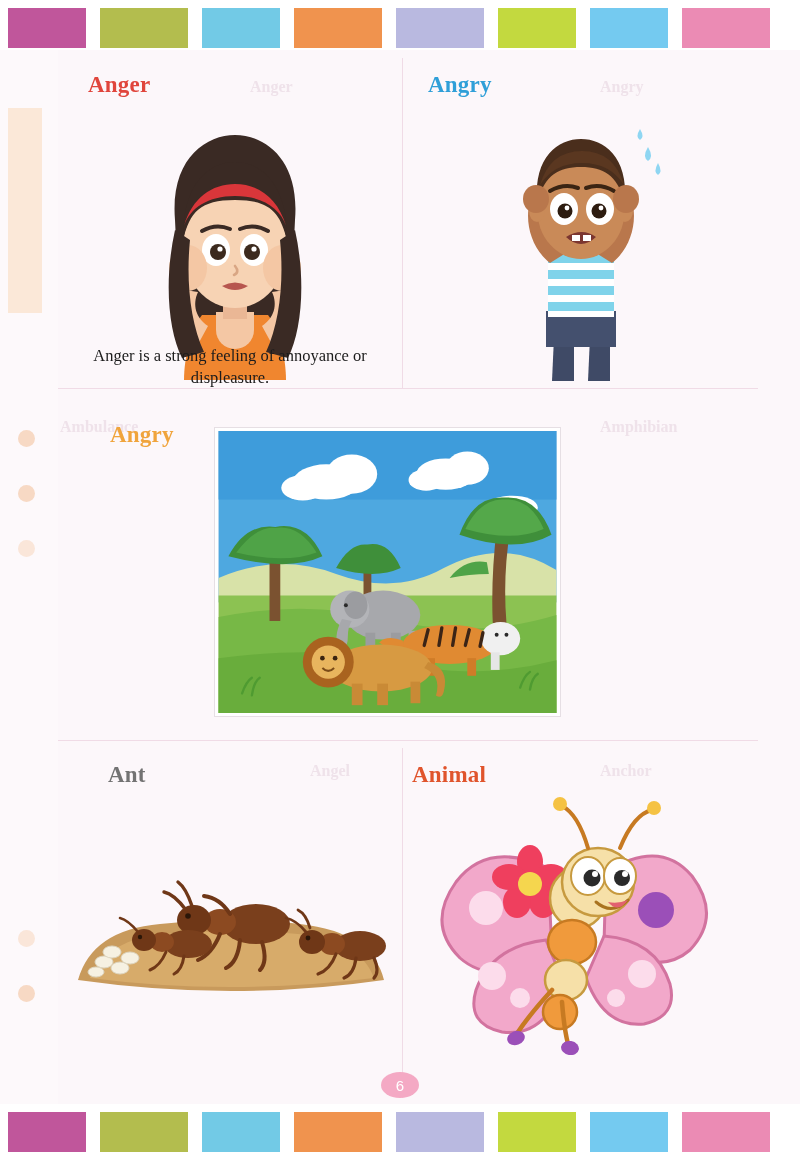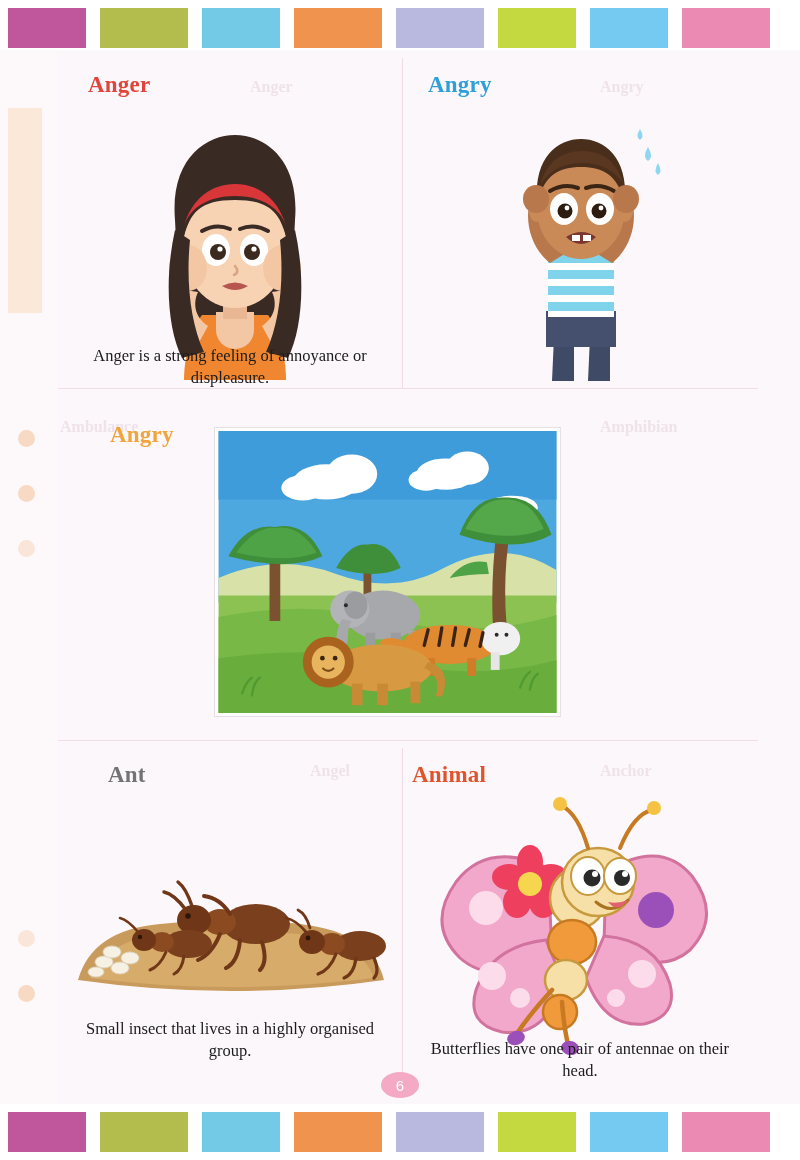--- a/index.html
+++ b/index.html
@@ -391,21 +391,20 @@
           <path d="M250 88 q-4 -14 -12 -18" stroke="#6f3717" stroke-width="2.8" fill="none" stroke-linecap="round"></path>
           <g stroke="#6f3717" stroke-width="3.2" fill="none" stroke-linecap="round">
             <path d="M276 114 q-6 16 -18 20"></path>
             <path d="M296 118 q-2 16 -12 20"></path>
             <path d="M314 118 q6 14 0 20"></path>
           </g>
           <circle cx="248" cy="98" r="2.4" fill="#2b1608"></circle>
         </g>
       </svg>
     </div>
-    <div class="entry-caption" style="left:72px;top:968px;width:316px">Small insect that lives in a highly organised group.</div>
 
     <div class="entry-title" style="left:412px;top:712px;color:#e0542c">Animal</div>
     <div class="art" style="left:420px;top:740px;width:300px;height:265px;">
       <svg viewBox="0 0 300 265" width="300" height="265">
 
         <g>
           <path d="M128 78 q-60 -28 -92 14 q-30 42 4 76 q34 30 92 -4Z" fill="#f2a8ca" stroke="#d2739f" stroke-width="3"></path>
           <path d="M126 150 q-54 6 -70 50 q-10 34 26 42 q42 6 62 -48Z" fill="#f2a8ca" stroke="#d2739f" stroke-width="3"></path>
           <circle cx="66" cy="118" r="17" fill="#fcdceb"></circle>
           <circle cx="72" cy="186" r="14" fill="#fcdceb"></circle>
@@ -454,21 +453,20 @@
         <circle cx="140" cy="14" r="7" fill="#f5c243"></circle>
         <path d="M200 58 q14 -34 32 -38" stroke="#c77a22" stroke-width="4" fill="none" stroke-linecap="round"></path>
         <circle cx="234" cy="18" r="7" fill="#f5c243"></circle>
 
         <path d="M132 200 q-22 24 -34 42" stroke="#c77a22" stroke-width="4.5" fill="none" stroke-linecap="round"></path>
         <ellipse cx="96" cy="248" rx="9" ry="7" fill="#9b4fb8" transform="rotate(-20 96 248)"></ellipse>
         <path d="M142 212 q2 26 6 42" stroke="#c77a22" stroke-width="4.5" fill="none" stroke-linecap="round"></path>
         <ellipse cx="150" cy="258" rx="9" ry="7" fill="#9b4fb8" transform="rotate(10 150 258)"></ellipse>
       </svg>
     </div>
-    <div class="entry-caption" style="left:420px;top:988px;width:320px">Butterflies have one pair of antennae on their head.</div>
 
     <div class="page-number" style="top:1022px">6</div>
   </div>
 
   <div class="bar-strip bottom">
     <div class="sw" style="width:78px;background:#c0569b"></div>
     <div class="sw" style="width:88px;background:#b3bd4e"></div>
     <div class="sw" style="width:78px;background:#72cae6"></div>
     <div class="sw" style="width:88px;background:#f0934e"></div>
     <div class="sw" style="width:88px;background:#b9b9e0"></div>

